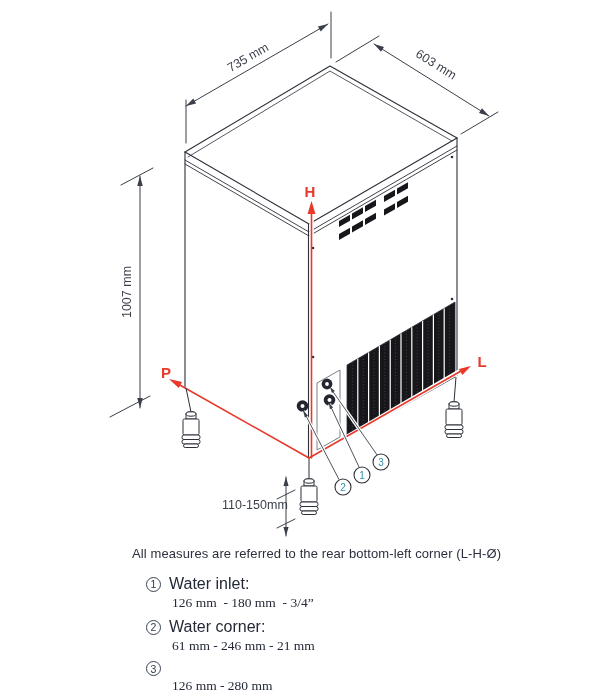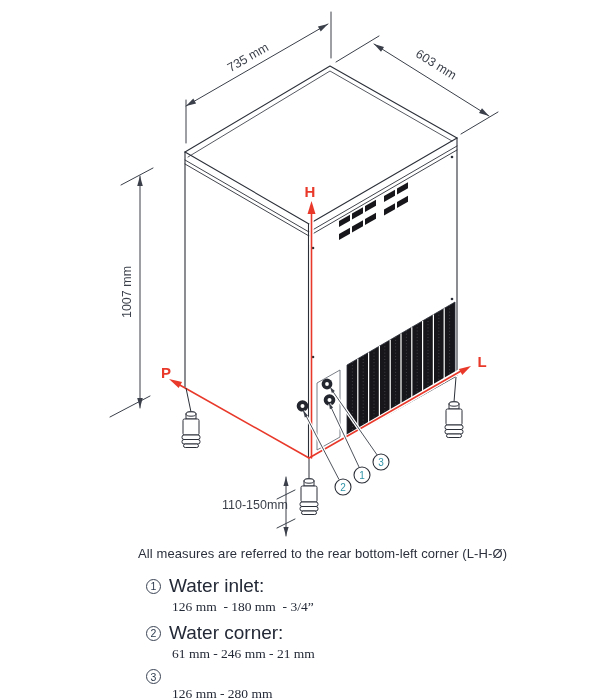--- a/index.html
+++ b/index.html
@@ -8,33 +8,33 @@
     width: 603px; height: 700px;
     background: #ffffff;
     font-family: "Liberation Sans", sans-serif;
     overflow: hidden;
   }
   #drawing { position:absolute; left:0; top:0; }
   .svg-dim-text { font-family:"Liberation Sans", sans-serif; font-size:12.5px; fill:#3a3f49; }
   .svg-axis-label { font-family:"Liberation Sans", sans-serif; font-size:15px; font-weight:bold; fill:#e8392b; }
   .svg-callout-num { font-family:"Liberation Sans", sans-serif; font-size:10px; fill:#2f93a8; }
   .note {
-    position:absolute; left:138px; top:546px;
+    position:absolute; left:132px; top:546px;
     font-size:13px; color:#2b303c; letter-spacing:0.1px;
   }
   .legend { position:absolute; left:146px; top:575px; }
   .legend-item { margin-bottom:7px; }
   .legend-head { display:flex; align-items:center; }
   .lnum {
     display:inline-flex; width:15px; height:15px; box-sizing:border-box;
     border:1.4px solid #3b4454; border-radius:50%;
     align-items:center; justify-content:center;
     font-size:10.5px; color:#2d3b4e; margin-right:8px; flex:0 0 auto;
   }
-  .ltitle { font-size:19px; color:#232936; }
+  .ltitle { font-size:16px; color:#232936; }
   .lvalue {
     margin-left:26px; margin-top:2px; font-size:13.5px; color:#232936;
     white-space:pre-wrap;
     font-family:Liberation Serif, serif;
   }
 </style>
 </head>
 <body>
 
 <div id="canvas">

